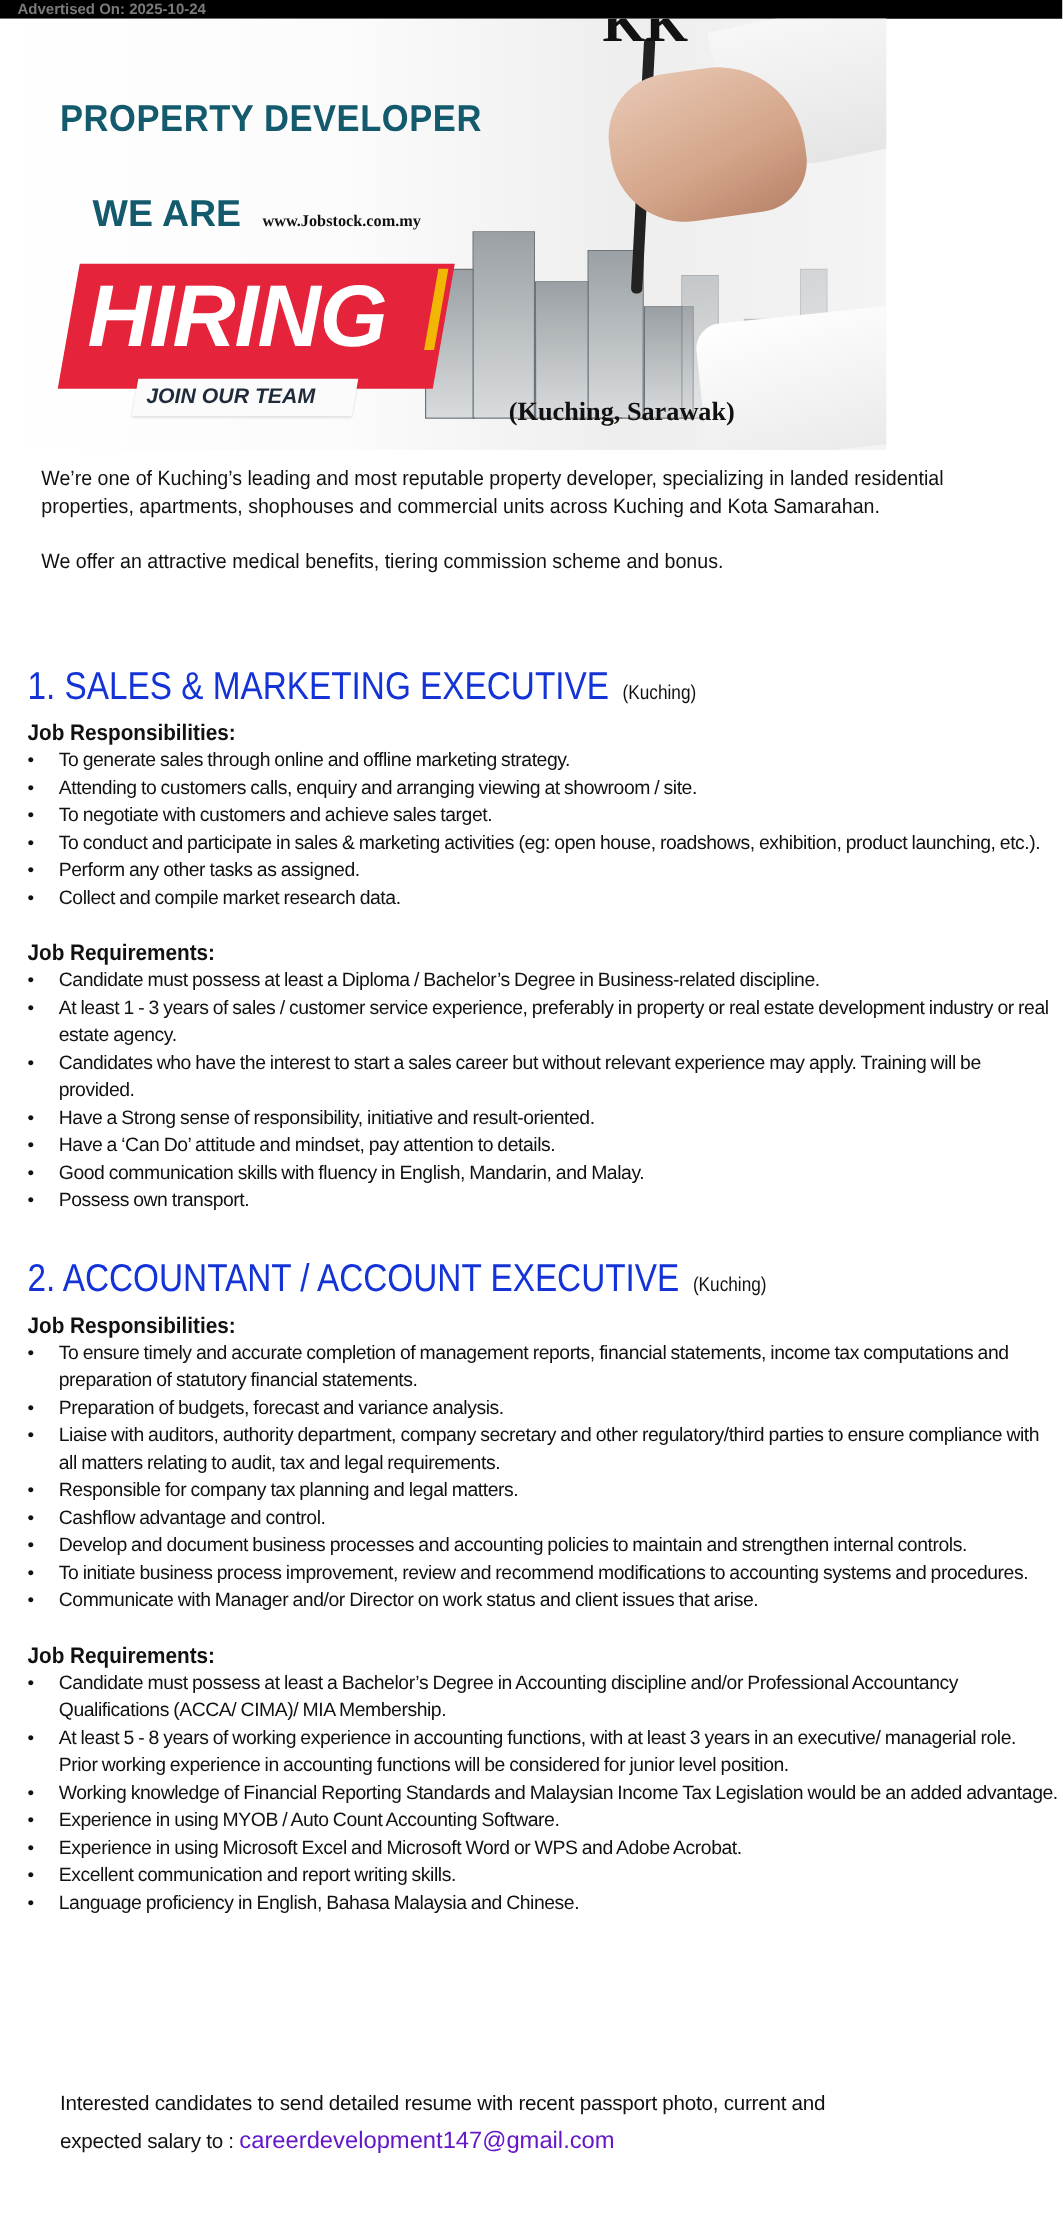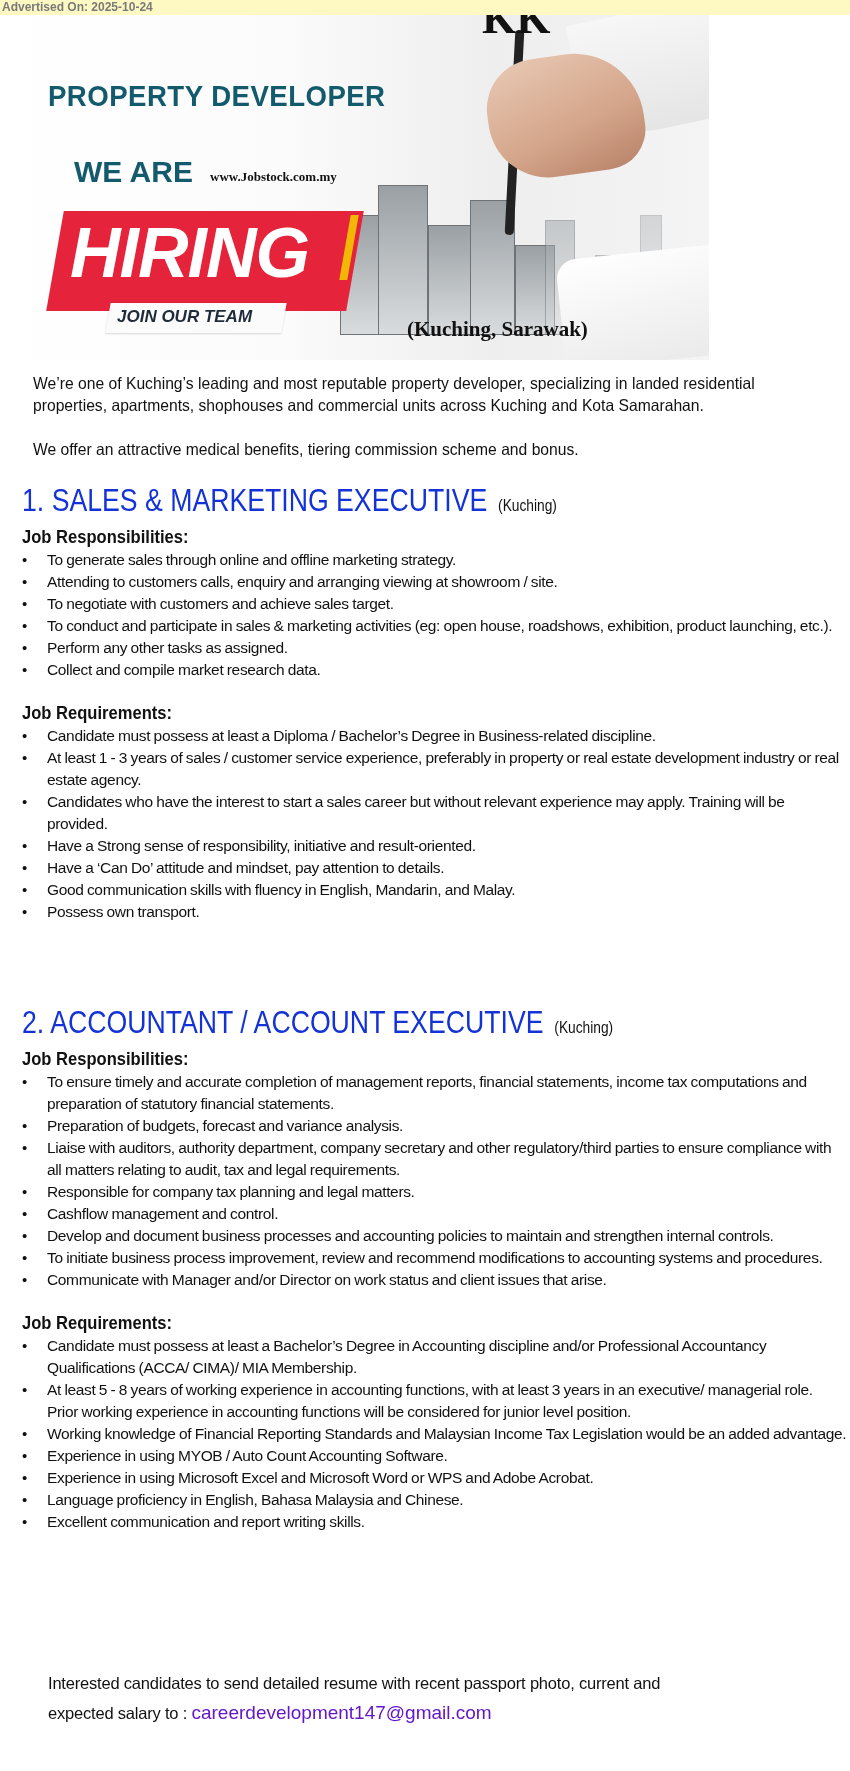--- a/index.html
+++ b/index.html
@@ -1,22 +1,22 @@
 <!DOCTYPE html>
 <html><head>
 <meta charset="utf-8">
 <style>
   * { box-sizing: border-box; margin: 0; padding: 0; }
   html, body { width: 850px; background: #ffffff; }
   body { font-family: "Liberation Sans", sans-serif; color: #111; position: relative; height: 1771px; overflow: hidden; }
 
   .ad-bar {
     position: absolute; left: 0; top: 0; width: 850px; height: 15px;
-    background: #fef9c3; color: #7a7a7a;
-    font: bold 12px "Liberation Sans", sans-serif; line-height: 15px; padding-left: 2px;
+    background: #000000; color: #7a7a7a;
+    font: bold 12px "Liberation Sans", sans-serif; line-height: 15px; padding-left: 14px;
   }
 
   
   .banner {
     position: absolute; left: 0; top: 15px; width: 709px; height: 345px;
     background: linear-gradient(90deg, #ffffff 0%, #fbfbfb 40%, #eeeeee 70%, #f4f4f4 100%);
     overflow: hidden;
   }
   .banner .kk {
     position: absolute; left: 482px; top: -22px; font: bold 44px "Liberation Serif", serif; color: #111;
@@ -154,21 +154,21 @@
   <div class="join-box"></div>
   <div class="join-text">JOIN OUR TEAM</div>
   <div class="location">(Kuching, Sarawak)</div>
 </div>
 
 <div class="intro">
   <p>We’re one of Kuching’s leading and most reputable property developer, specializing in landed residential properties, apartments, shophouses and commercial units across Kuching and Kota Samarahan.</p>
   <p>We offer an attractive medical benefits, tiering commission scheme and bonus.</p>
 </div>
 
-<div class="section" style="top:482px;">
+<div class="section" style="top:530px;">
   <div class="job-title">
     <span>1. SALES &amp; MARKETING EXECUTIVE</span>
     <span class="loc">(Kuching)</span>
   </div>
   <div class="subhead">Job Responsibilities:</div>
   <ul class="items">
     <li>To generate sales through online and offline marketing strategy.</li>
     <li>Attending to customers calls, enquiry and arranging viewing at showroom / site.</li>
     <li>To negotiate with customers and achieve sales target.</li>
     <li>To conduct and participate in sales &amp; marketing activities (eg: open house, roadshows, exhibition, product launching, etc.).</li>
@@ -191,34 +191,34 @@
   <div class="job-title">
     <span>2. ACCOUNTANT / ACCOUNT EXECUTIVE</span>
     <span class="loc">(Kuching)</span>
   </div>
   <div class="subhead">Job Responsibilities:</div>
   <ul class="items">
     <li>To ensure timely and accurate completion of management reports, financial statements, income tax computations and preparation of statutory financial statements.</li>
     <li>Preparation of budgets, forecast and variance analysis.</li>
     <li>Liaise with auditors, authority department, company secretary and other regulatory/third parties to ensure compliance with all matters relating to audit, tax and legal requirements.</li>
     <li>Responsible for company tax planning and legal matters.</li>
-    <li>Cashflow management and control.</li>
+    <li>Cashflow advantage and control.</li>
     <li>Develop and document business processes and accounting policies to maintain and strengthen internal controls.</li>
     <li>To initiate business process improvement, review and recommend modifications to accounting systems and procedures.</li>
     <li>Communicate with Manager and/or Director on work status and client issues that arise.</li>
   </ul>
   <div class="subhead spaced">Job Requirements:</div>
   <ul class="items">
     <li>Candidate must possess at least a Bachelor’s Degree in Accounting discipline and/or Professional Accountancy Qualifications (ACCA/ CIMA)/ MIA Membership.</li>
     <li>At least 5 - 8 years of working experience in accounting functions, with at least 3 years in an executive/ managerial role. Prior working experience in accounting functions will be considered for junior level position.</li>
     <li>Working knowledge of Financial Reporting Standards and Malaysian Income Tax Legislation would be an added advantage.</li>
     <li>Experience in using MYOB / Auto Count Accounting Software.</li>
     <li>Experience in using Microsoft Excel and Microsoft Word or WPS and Adobe Acrobat.</li>
+    <li>Excellent communication and report writing skills.</li>
     <li>Language proficiency in English, Bahasa Malaysia and Chinese.</li>
-    <li>Excellent communication and report writing skills.</li>
   </ul>
 </div>
 
 <div class="footer">
   <div>Interested candidates to send detailed resume with recent passport photo, current and</div>
   <div>
     <span>expected salary to : </span><span class="email">careerdevelopment147@gmail.com</span>
   </div>
 </div>
 

